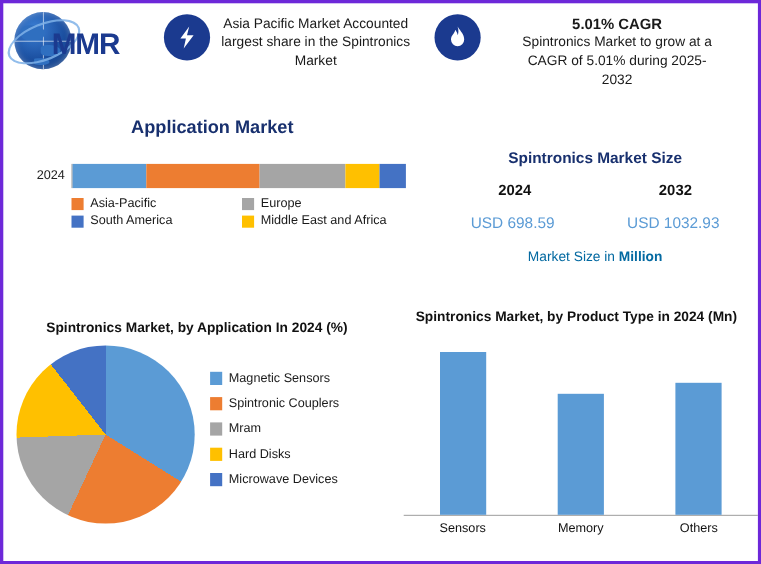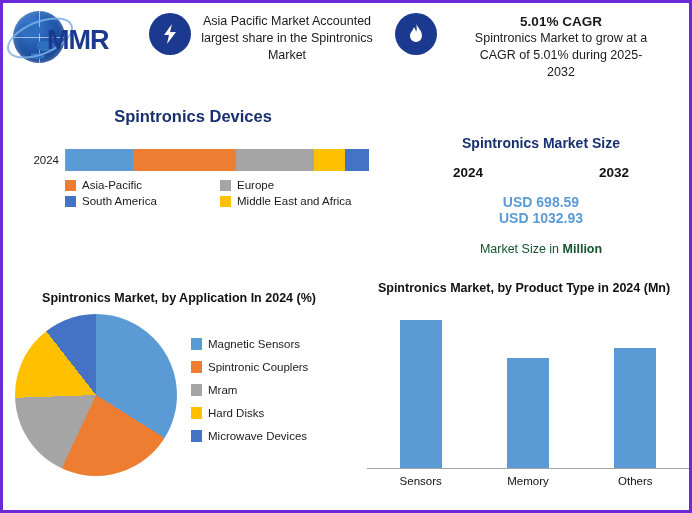--- a/index.html
+++ b/index.html
@@ -202,28 +202,27 @@
     margin-top: 14px;
     font-size: 13.5px;
     font-weight: bold;
     color: #111;
   }
   .size-vals {
     display: flex;
     justify-content: space-around;
     margin-top: 14px;
     font-size: 14px;
-    font-weight: bold;
+    font-weight: normal;
     color: #5b9bd5;
-    flex-direction: column;
   }
   .size-note {
     margin-top: 16px;
     font-size: 12.5px;
-    color: #14532d;
+    color: #0369a1;
   }
   .size-note b { font-weight: bold; }
 
   
   .pie-block {
     position: absolute;
     left: 0px; top: 286px;
     width: 352px;
   }
   .pie-title {
@@ -330,21 +329,21 @@
           <path d="M10 1 C13 6 16 8 16 13 A6 6 0 0 1 4 13 C4 9 7 8 8 4 C9 6 10 7 10 9 C11 7 11 4 10 1 Z" fill="#ffffff"></path>
         </svg>
       </div>
       <div class="hl-text">
         <span class="cagr">5.01% CAGR</span>
         <span>Spintronics Market to grow at a CAGR of 5.01% during 2025-2032</span>
       </div>
     </div>
   </div>
 
-  <div class="main-title">Spintronics Devices</div>
+  <div class="main-title">Application Market</div>
 
   <div class="region-block">
     <div class="bar-row">
       <div class="bar-ylabel">2024</div>
       <div class="stacked">
         <div class="seg" style="width:22%;background:#5b9bd5"></div>
         <div class="seg" style="width:34%;background:#ed7d31"></div>
         <div class="seg" style="width:26%;background:#a5a5a5"></div>
         <div class="seg" style="width:10%;background:#ffc000"></div>
         <div class="seg" style="width:8%;background:#4472c4"></div>

